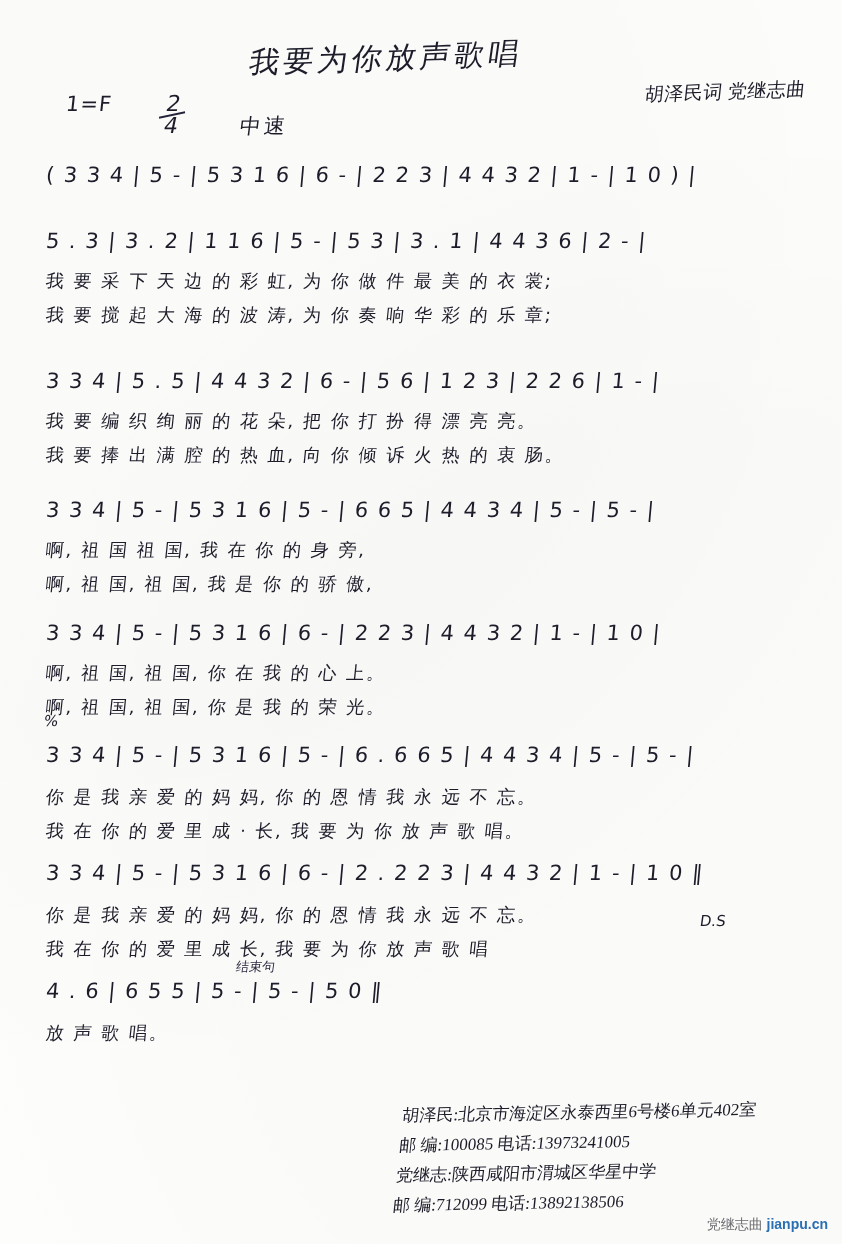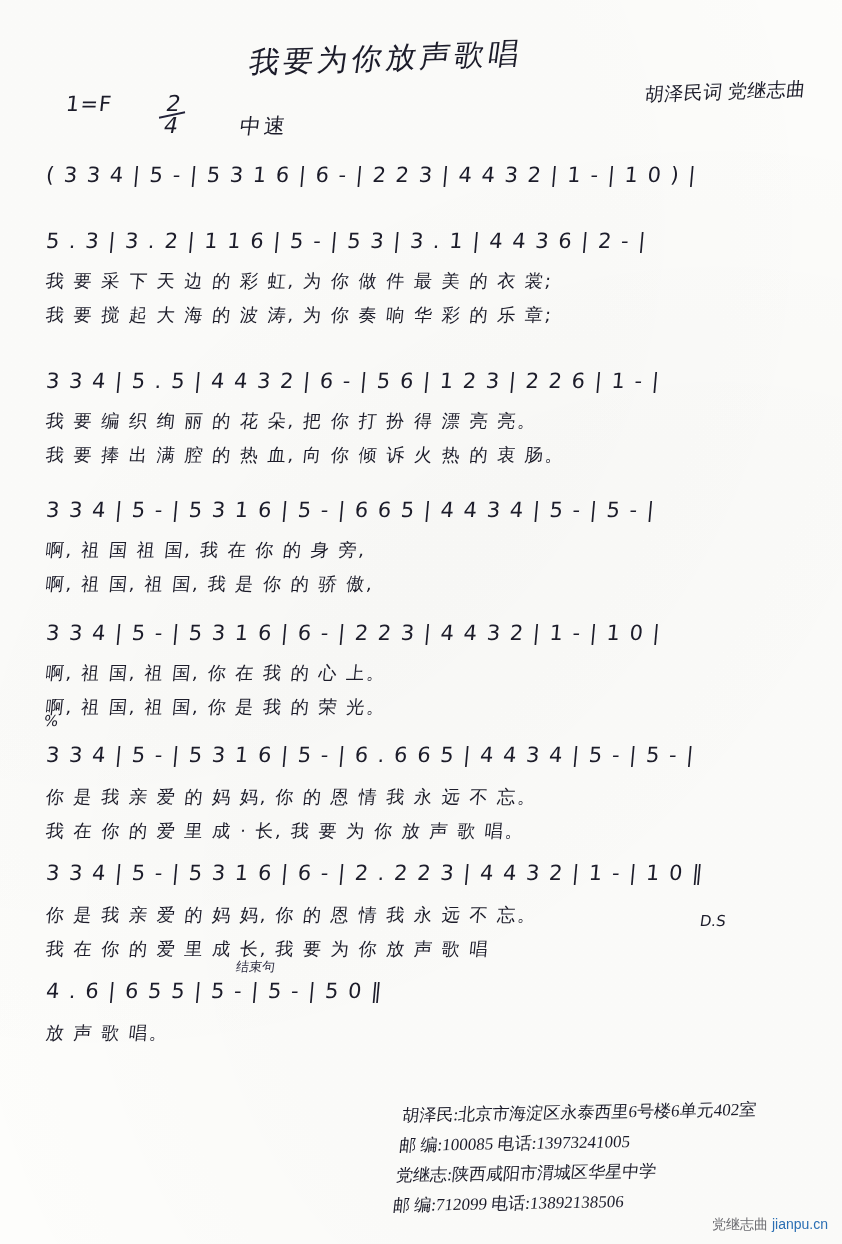--- a/index.html
+++ b/index.html
@@ -84,21 +84,21 @@
     white-space:nowrap;
   }
   .contact .row{display:block;}
 
   
   .watermark{
     position:absolute;right:14px;bottom:10px;
     font-size:14px;color:#6d6d72;
     font-family:"Liberation Sans", sans-serif;
   }
-  .watermark .site{ color:#2b6fb3; }
+  .watermark .site{ color:#2b6fb3;font-weight:bold; }
 
   .dsmark{
     position:absolute;font-size:15px;font-family:"DejaVu Sans",sans-serif;
     transform:skewX(-8deg);
   }
   .smallnote{
     position:absolute;font-size:13px;font-family:"DejaVu Sans",sans-serif;
     transform:skewX(-8deg); color:#2b2b40;
   }
 </style>

